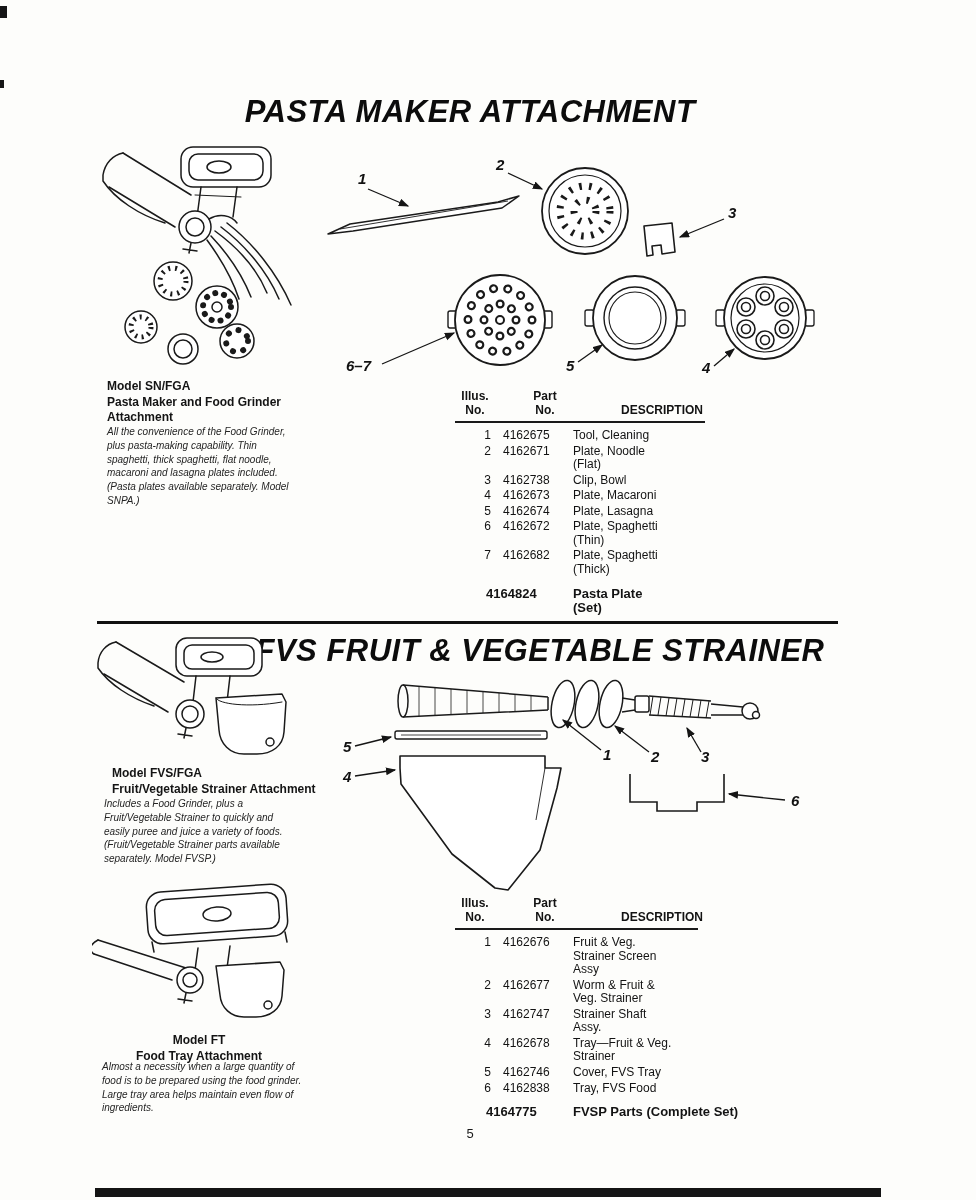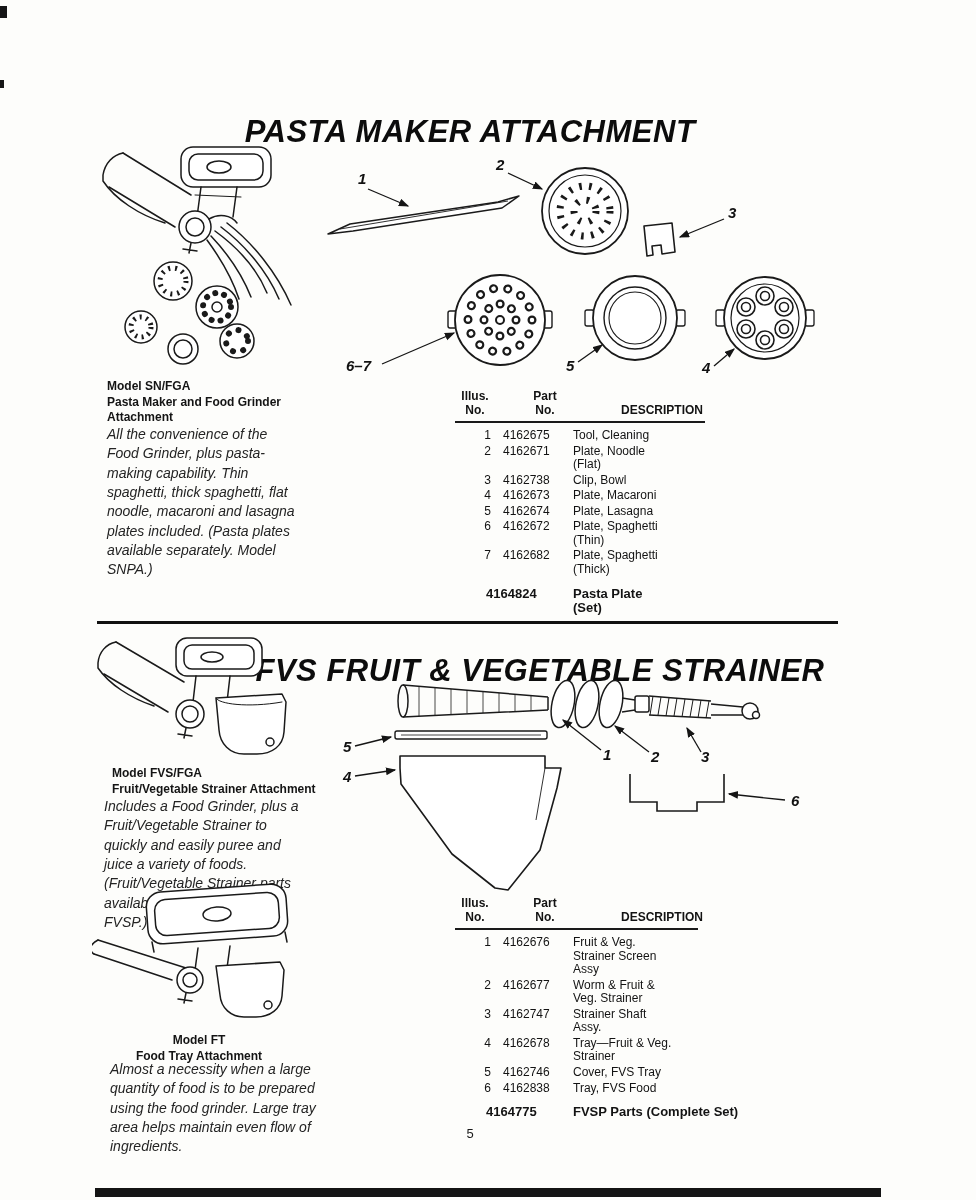--- a/index.html
+++ b/index.html
@@ -7,28 +7,27 @@
   .page {
     position:relative; width:976px; height:1200px;
     background:#fdfdfb; overflow:hidden;
     font-family:"Liberation Sans", sans-serif; color:#1b1b1b;
   }
   .abs { position:absolute; }
   .sec-title {
     position:absolute; text-align:center;
     font-weight:bold; font-style:italic; font-size:31px; letter-spacing:.5px;
     color:#0c0c0c;
-    margin-top:20px;
   }
   .model-head {
     position:absolute; font-size:12px; font-weight:bold;
     line-height:1.3; white-space:pre-line; color:#141414;
   }
   .model-desc {
-    position:absolute; font-size:14px; font-style:italic;
+    position:absolute; font-size:10px; font-style:italic;
     line-height:1.38; color:#242424;
   }
   .divider { background:#111; }
   .bar { background:#141414; }
   .speck { background:#161616; }
 
   .ptable { position:absolute; font-size:12px; line-height:1.13; color:#131313; }
   .thead {
     display:grid; grid-template-columns:40px 62px 1fr; column-gap:19px;
     font-weight:bold; padding-bottom:4px; border-bottom:2px solid #1a1a1a;
@@ -275,21 +274,21 @@
         <circle cx="98" cy="104" r="13" fill="#fff"></circle>
         <circle cx="98" cy="104" r="7"></circle>
         <path d="M94,117 L92,127 M86,123 L100,125"></path>
         <path d="M124,90 L188,86 L192,94 L190,120 C189,133 178,141 164,141 L152,141 C139,141 129,132 128,119 Z" fill="#fff"></path>
         <circle cx="176" cy="129" r="4"></circle>
       </g>
     </svg>
 
     <div class="model-head" style="left:94px;top:1033px;width:210px;text-align:center;">Model FT
 Food Tray Attachment</div>
-    <div class="model-desc" style="left:102px;top:1060px;width:208px;margin-left:8px;">Almost a necessity when a large quantity of food is to be prepared using the food grinder. Large tray area helps maintain even flow of ingredients.</div>
+    <div class="model-desc" style="left:102px;top:1060px;width:208px;">Almost a necessity when a large quantity of food is to be prepared using the food grinder. Large tray area helps maintain even flow of ingredients.</div>
 
     <svg class="abs" style="left:335px;top:668px" width="490" height="230" viewBox="0 0 490 230">
       <defs>
         <marker id="ah2" markerWidth="9" markerHeight="8" refX="7" refY="3" orient="auto">
           <path d="M0,0 L8,3 L0,6 Z" fill="#151515"></path>
         </marker>
       </defs>
 
       <g fill="none" stroke="#1a1a1a" stroke-width="1.5">
         <ellipse cx="68" cy="33" rx="5" ry="16"></ellipse>

